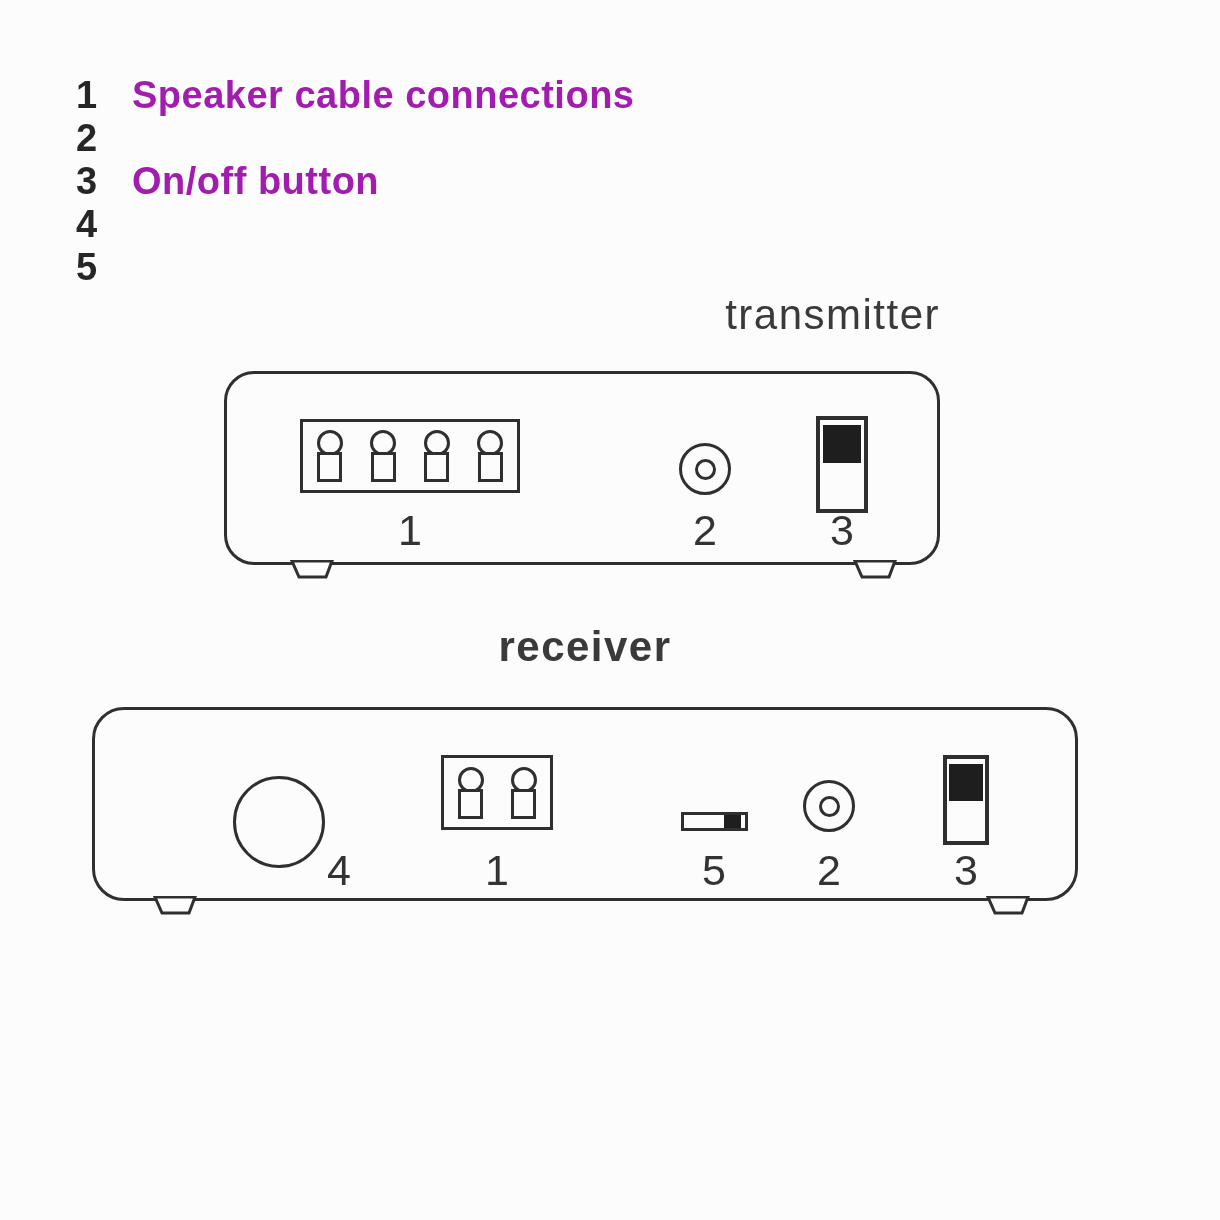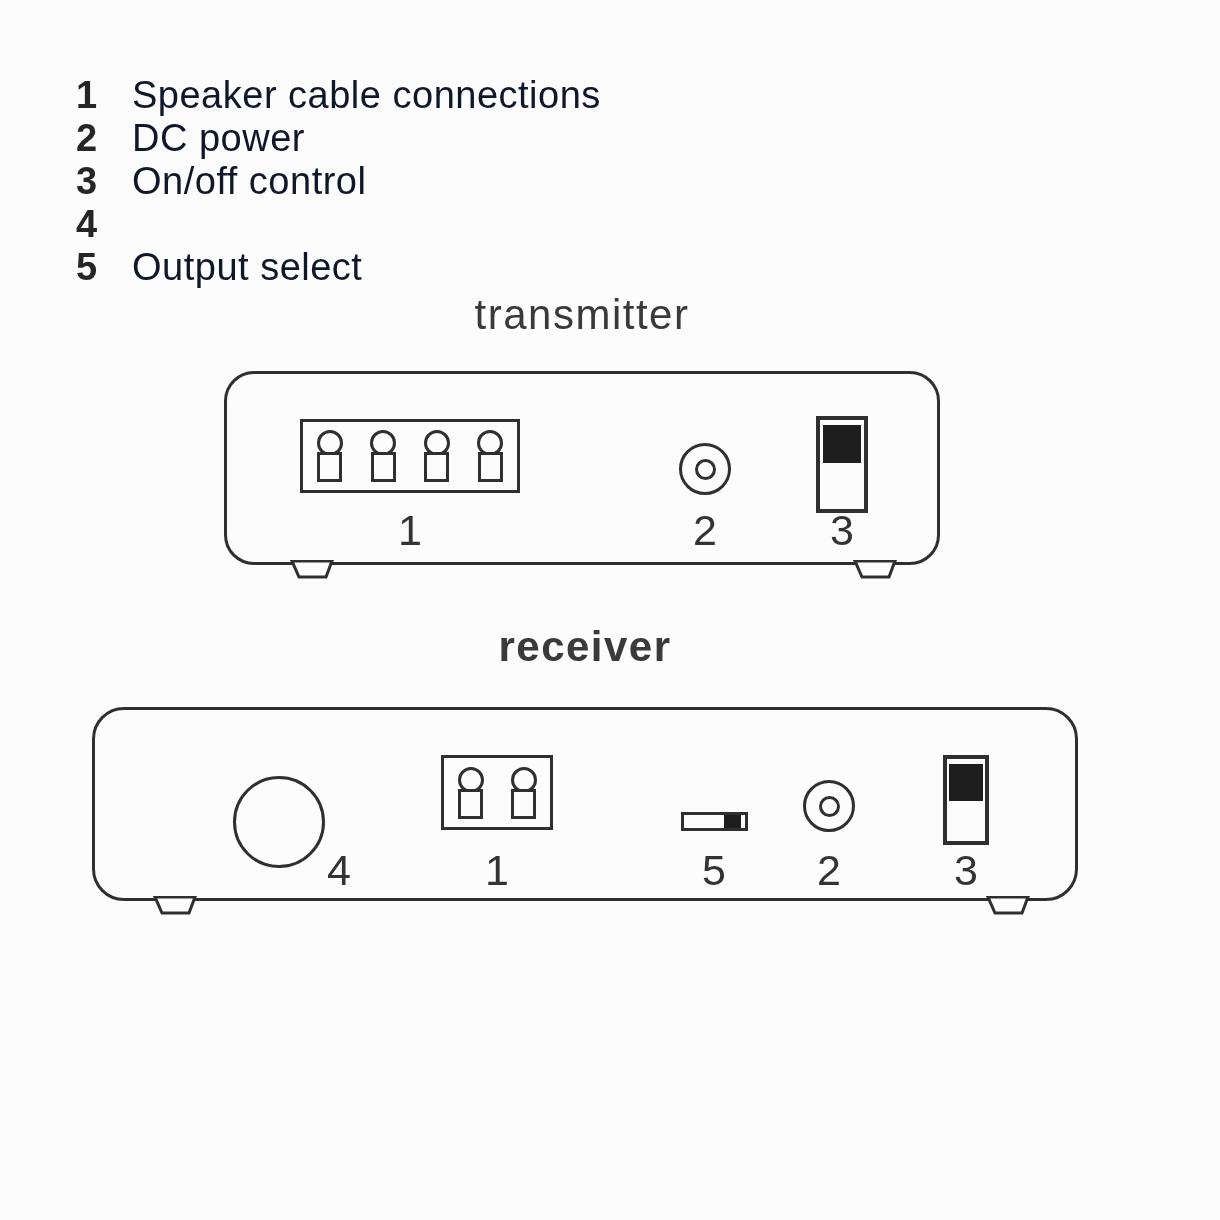--- a/index.html
+++ b/index.html
@@ -8,28 +8,28 @@
     position:relative; width:1220px; height:1220px;
     background:#fcfcfc; overflow:hidden;
     font-family:"Liberation Sans", sans-serif;
     color:#363636;
   }
 
   
   .legend { position:absolute; left:76px; top:74px; list-style:none; }
   .legend-row { display:flex; align-items:baseline; height:43px; font-size:38px; }
   .legend-num { width:56px; font-weight:700; color:#262626; }
-  .legend-label { color:#0f172a; letter-spacing:0.5px; }
+  .legend-label { color:#a21caf; letter-spacing:0.5px;font-weight:bold; }
 
   
   .device-title {
     position:absolute; text-align:center;
     font-size:42px; letter-spacing:1.5px; color:#3a3a3a; line-height:48px;
   }
-  .t-title { left:224px; width:716px; top:291px; }
+  .t-title { left:224px; width:716px; top:291px;text-align:right; }
   .r-title { left:92px;  width:986px; top:623px;font-weight:bold; }
 
   
   .chassis { position:absolute; border:3px solid #2f2f2f; border-radius:30px; background:#fcfcfc; }
   .t-chassis { left:224px; top:371px; width:716px; height:194px; }
   .r-chassis { left:92px;  top:707px; width:986px; height:194px; border-radius:32px; }
 
   .foot { position:absolute; bottom:-17px; width:44px; height:19px; }
 
   
@@ -83,32 +83,30 @@
 
 <div class="page">
 
   <ol class="legend">
     <li class="legend-row">
       <span class="legend-num">1</span>
       <span class="legend-label">Speaker cable connections</span>
     </li>
     <li class="legend-row">
       <span class="legend-num">2</span>
-      <span class="legend-label">DC power</span>
     </li>
     <li class="legend-row">
       <span class="legend-num">3</span>
-      <span class="legend-label">On/off control</span>
+      <span class="legend-label">On/off button</span>
     </li>
     <li class="legend-row">
       <span class="legend-num">4</span>
     </li>
     <li class="legend-row">
       <span class="legend-num">5</span>
-      <span class="legend-label">Output select</span>
     </li>
   </ol>
 
   <div class="device-title t-title">transmitter</div>
 
   <div class="chassis t-chassis">
 
     <div class="speaker-block t-speaker">
       <div class="terminal">
         <div class="terminal-head"></div>

